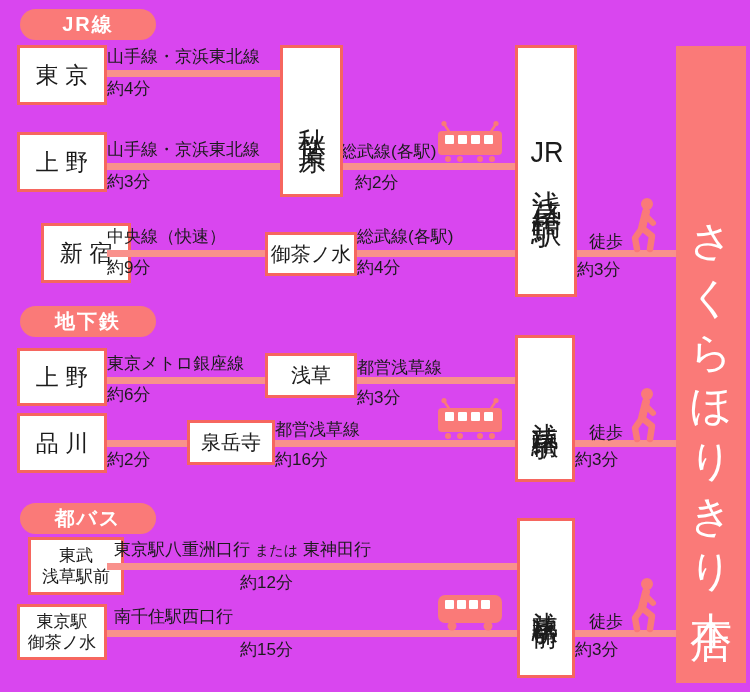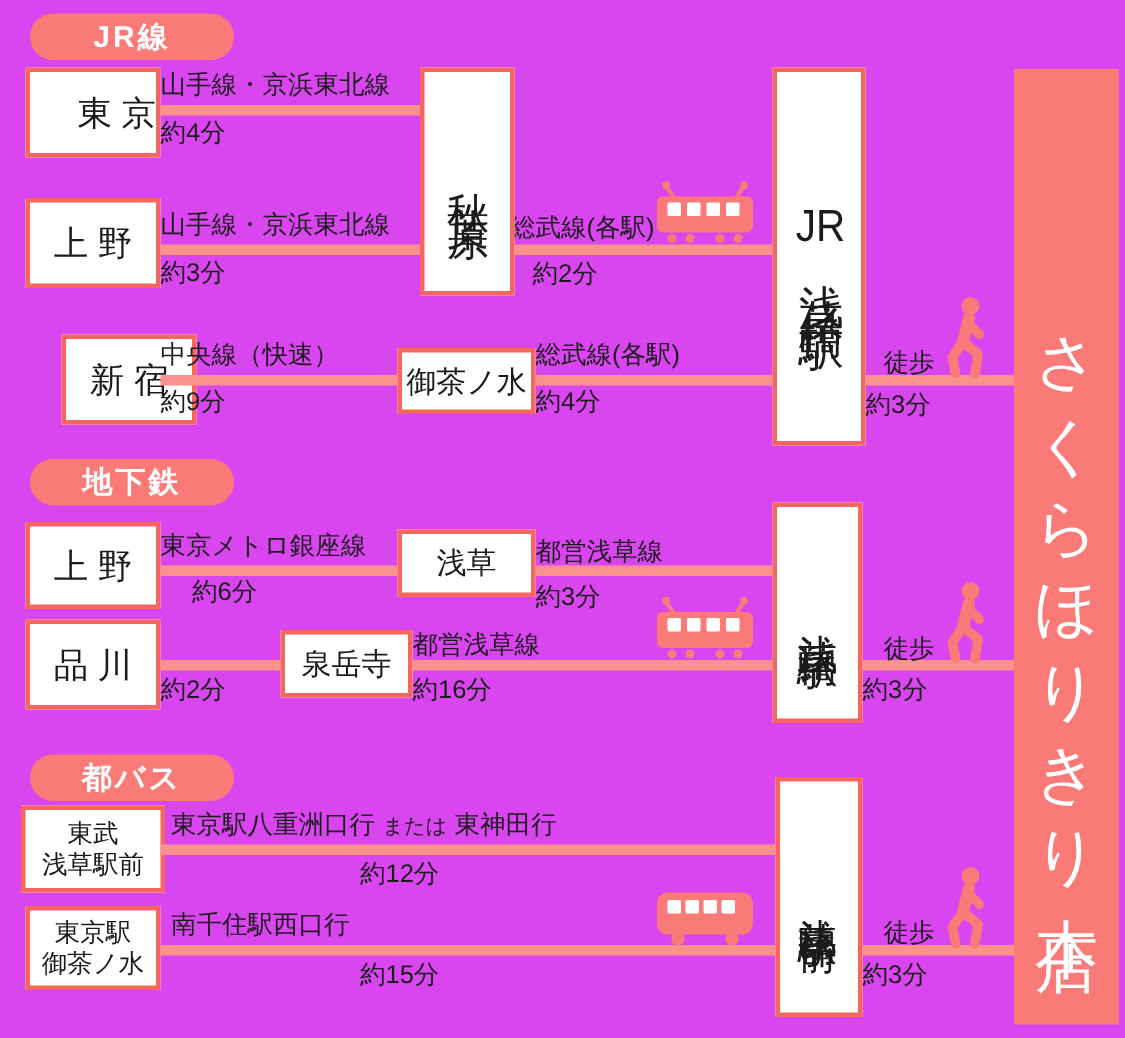--- a/index.html
+++ b/index.html
@@ -46,21 +46,21 @@
 </style>
 </head>
 <body>
 
 <div id="stage">
 
   <div class="badge" style="left:20px;top:9px;">
     <span>JR線</span>
   </div>
 
-  <div class="box" style="left:17px;top:45px;width:90px;height:60px;justify-content:flex-end;">
+  <div class="box" style="left:17px;top:45px;width:90px;height:60px;">
     <span>東 京</span>
   </div>
   <div class="box" style="left:17px;top:132px;width:90px;height:60px;">
     <span>上 野</span>
   </div>
   <div class="box" style="left:17px;top:223px;width:90px;height:60px;margin-left:24px;">
     <span>新 宿</span>
   </div>
 
   <div class="hline" style="left:107px;top:70px;width:173px;"></div>
@@ -140,21 +140,21 @@
     <span>品 川</span>
   </div>
 
   <div class="hline" style="left:107px;top:377px;width:158px;"></div>
   <div class="hline" style="left:357px;top:377px;width:158px;"></div>
   <div class="hline" style="left:107px;top:440px;width:80px;"></div>
   <div class="hline" style="left:275px;top:440px;width:240px;"></div>
   <div class="hline" style="left:575px;top:440px;width:101px;"></div>
 
   <div class="lbl" style="left:107px;top:355px;width:136px;">東京メトロ銀座線</div>
-  <div class="lbl" style="left:107px;top:386px;width:158px;padding-left:21px;">約6分</div>
+  <div class="lbl" style="left:107px;top:386px;width:158px;">約6分</div>
 
   <div class="lbl" style="left:357px;top:359px;width:158px;">都営浅草線</div>
   <div class="lbl" style="left:357px;top:389px;width:158px;">約3分</div>
 
   <div class="lbl" style="left:107px;top:451px;width:80px;">約2分</div>
 
   <div class="lbl" style="left:275px;top:421px;width:162px;">都営浅草線</div>
   <div class="lbl" style="left:275px;top:451px;width:162px;">約16分</div>
 
   <div class="box small" style="left:265px;top:353px;width:92px;height:45px;">
@@ -198,21 +198,21 @@
         <path d="M16 31 L9 41 L11 52" stroke-width="6.5"></path>
       </g>
     </svg>
   </div>
   <div class="lbl" style="left:575px;top:451px;width:101px;">約3分</div>
 
   <div class="badge" style="left:20px;top:503px;">
     <span>都バス</span>
   </div>
 
-  <div class="box two-line" style="left:14px;top:537px;width:96px;height:58px;">
+  <div class="box two-line" style="left:28px;top:537px;width:96px;height:58px;">
     <span>
         <span style="display:block;">東武</span>
         <span style="display:block;">浅草駅前</span>
       </span>
   </div>
   <div class="box two-line" style="left:17px;top:604px;width:90px;height:56px;">
     <span>
         <span style="display:block;">東京駅</span>
         <span style="display:block;">御茶ノ水</span>
       </span>

